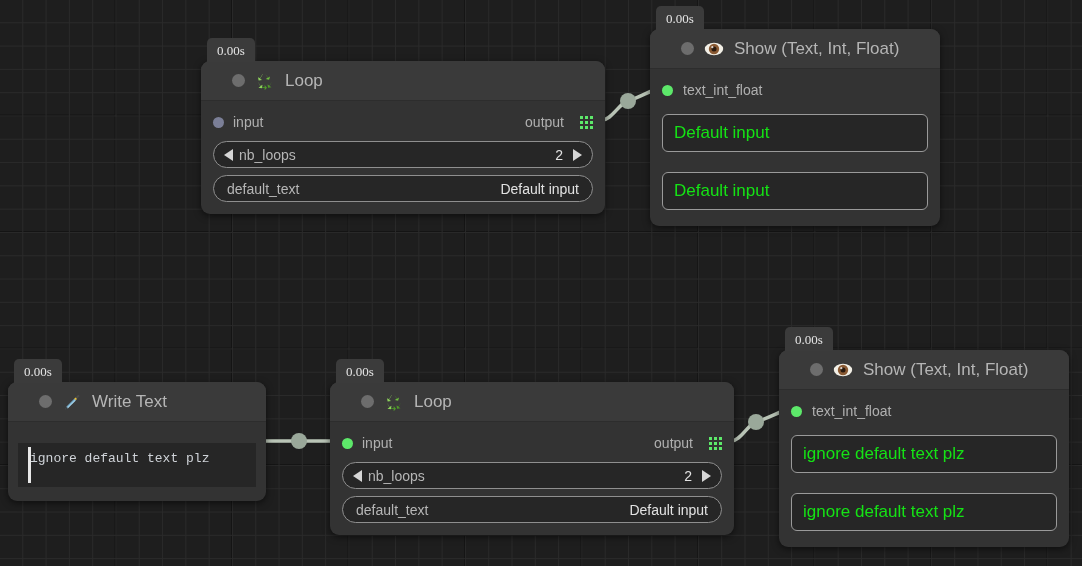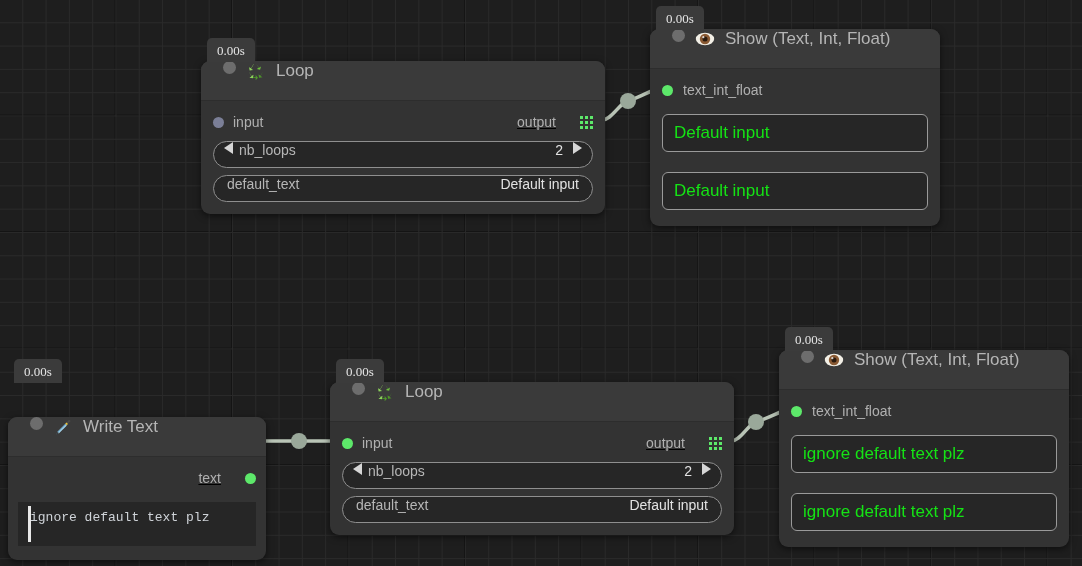--- a/index.html
+++ b/index.html
@@ -51,24 +51,24 @@
     position: absolute;
     top: 23px; left: 0;
     background: #333333;
     border-radius: 9px;
     box-shadow: 0 2px 7px rgba(0,0,0,.55);
     overflow: hidden;
   }
 
   .node-header {
     display: flex;
-    align-items: flex-start;
+    align-items: center;
     gap: 10px;
     height: 40px;
-    padding: 0 22px;
+    padding: 0 31px;
     background: #3a3a3a;
     border-bottom: 1px solid #2d2d2d;
   }
   .collapse-dot {
     width: 13px; height: 13px; border-radius: 50%;
     background: #6d6d6d; flex: none;
   }
   .node-title {
     color: #b5b5b5;
     font-size: 17px;
@@ -86,28 +86,28 @@
     position: relative;
   }
   .port-label { color: #b0b0b0; font-size: 14px; }
   .port-dot {
     width: 11px; height: 11px; border-radius: 50%;
     flex: none;
   }
   .dot-green { background: #5de86a; }
   .dot-idle  { background: #7b7f97; }
   .port-in { gap: 10px; }
-  .port-out { margin-left: auto; gap: 24px; text-decoration: underline; }
+  .port-out { margin-left: auto; gap: 16px; }
 
   .grid-icon { display: grid; grid-template-columns: repeat(3,3px); grid-template-rows: repeat(3,3px); gap: 2px; }
   .grid-icon i { background: #5de86a; display: block; width: 3px; height: 3px; }
 
   
   .widget {
-    display: flex; align-items: flex-start;
+    display: flex; align-items: center;
     height: 27px;
     border: 1px solid #8f8f8f;
     border-radius: 14px;
     background: #262626;
     padding: 0 13px;
     margin-top: 7px;
     color: #cfcfcf;
     font-size: 14px;
   }
   .widget .w-name { color: #b6b6b6; }
@@ -239,39 +239,33 @@
           <span class="port-label">text_int_float</span>
         </div>
         <div class="display-box">Default input</div>
         <div class="display-box" style="margin-top:20px;">Default input</div>
       </div>
     </div>
   </div>
 
   <div class="node" style="left:8px; top:359px;">
     <div class="timer-badge">0.00s</div>
-    <div class="node-box" style="width:258px;margin-top:35px;">
+    <div class="node-box" style="width:258px;">
       <div class="node-header">
         <span class="collapse-dot"></span>
         <svg class="node-icon" viewBox="0 0 24 24">
           <path d="M19.5 3.2 L21.2 4.9 L17.6 8.5 L15.9 6.8 Z" fill="#4a4a4a"></path>
           <path d="M16.2 6.5 L18 8.3 L16.4 9.9 L14.6 8.1 Z" fill="#e8c23a"></path>
           <path d="M14.8 8.3 L16.6 10.1 L7.2 19.5 L4.4 20.6 L5.5 17.8 Z" fill="#a9d8ef"></path>
           <path d="M14.8 8.3 L15.7 9.2 L6.3 18.6 L5.5 17.8 Z" fill="#6fa8c8"></path>
           <path d="M4.4 20.6 L5.5 17.8 L7.2 19.5 Z" fill="#2a2a2a"></path>
         </svg>
         <span class="node-title">Write Text</span>
       </div>
       <div class="node-body" style="padding:9px 10px 14px 10px;">
-        <div class="port-row">
-          <span class="port-out" style="display:flex;align-items:center;">
-            <span class="port-label">text</span>
-            <span class="port-dot dot-green"></span>
-          </span>
-        </div>
         <div class="text-area">
           <span class="caret"></span>
           <span>ignore default text plz</span>
         </div>
       </div>
     </div>
   </div>
 
   <div class="node" style="left:330px; top:359px;">
     <div class="timer-badge">0.00s</div>

